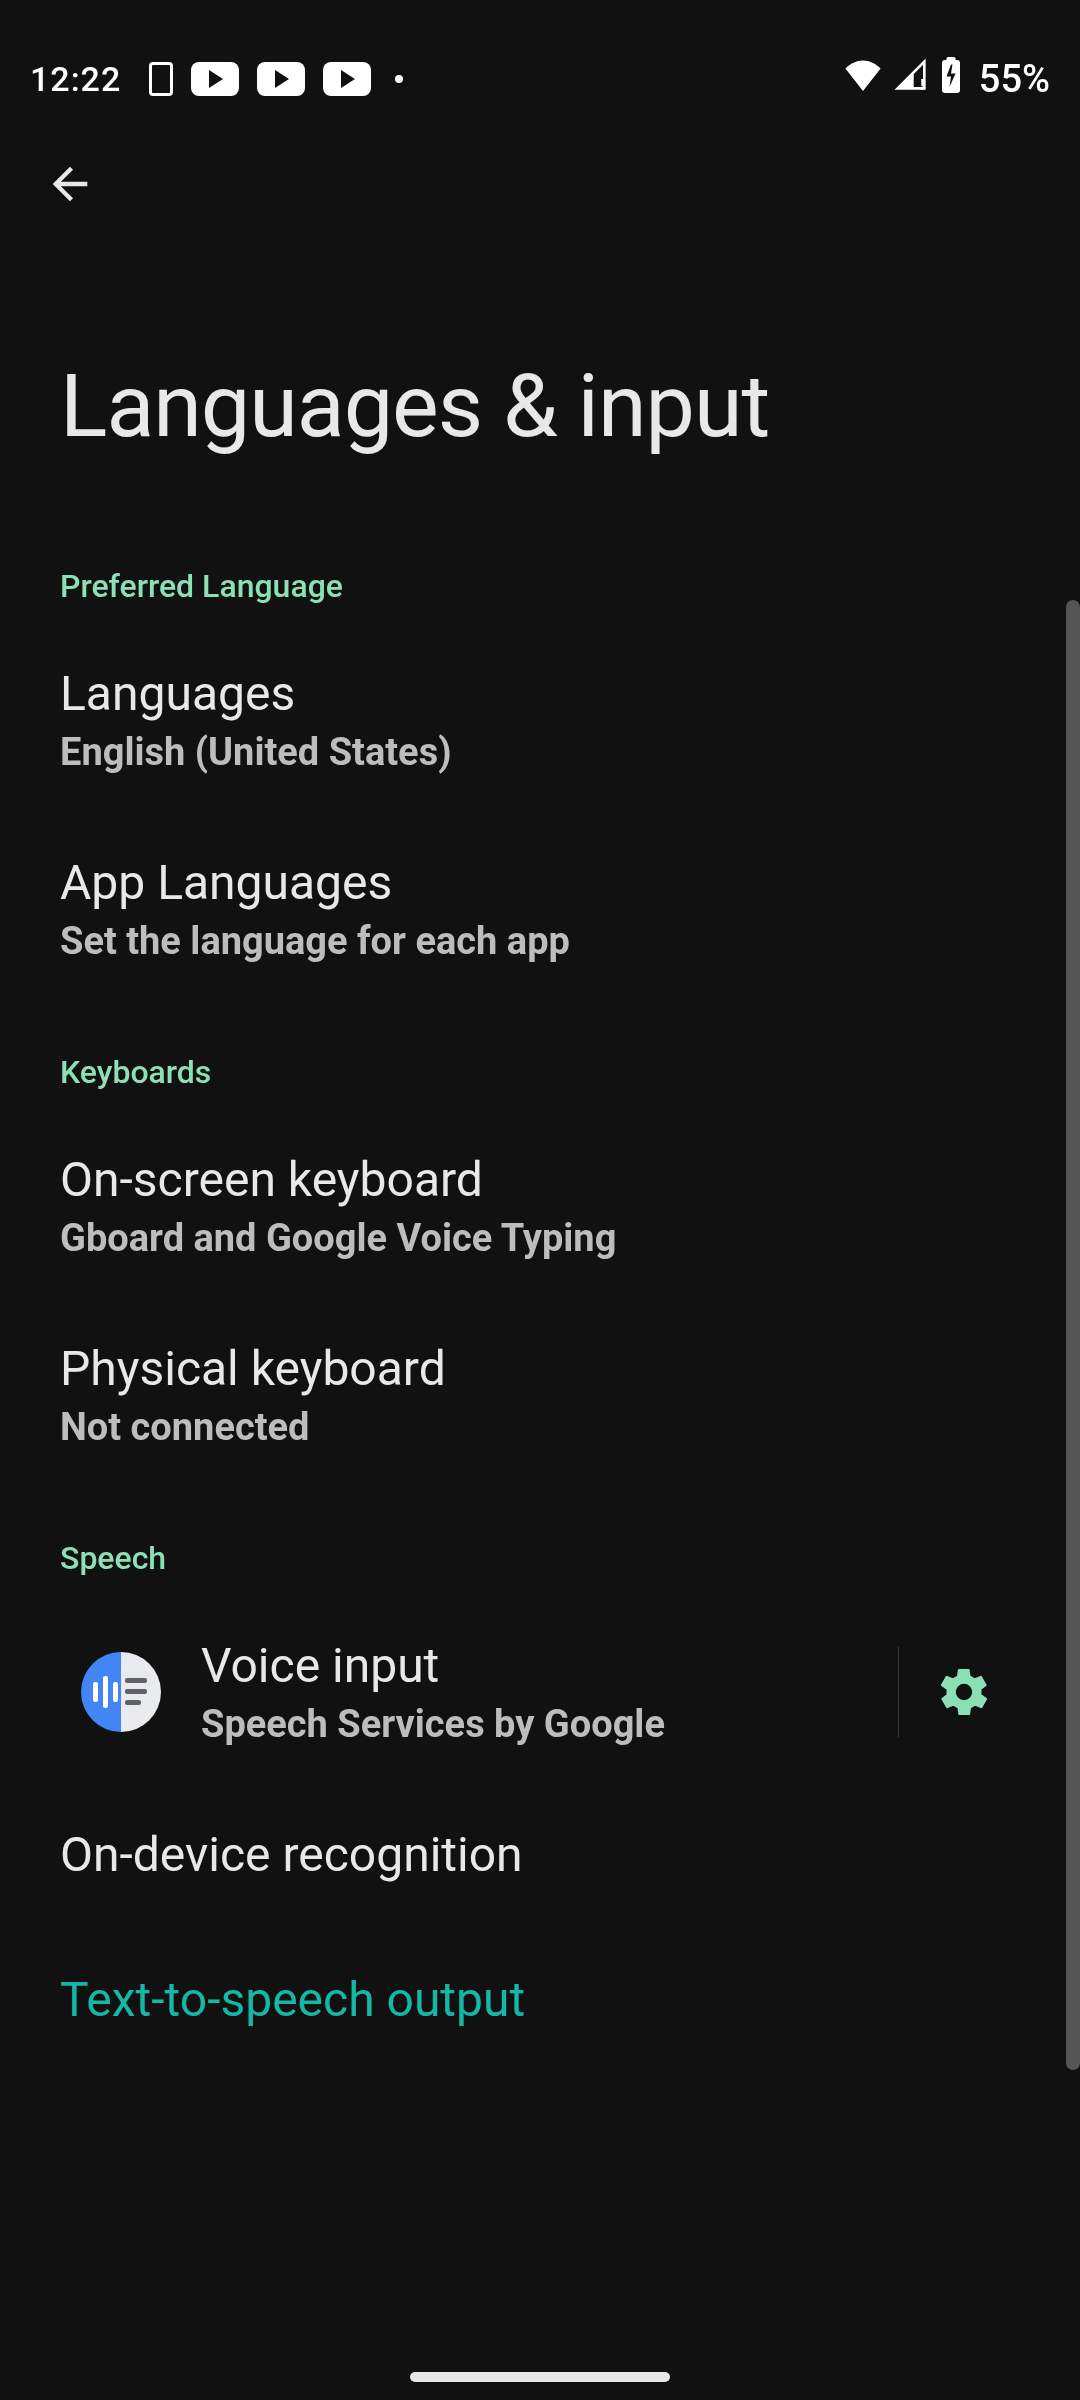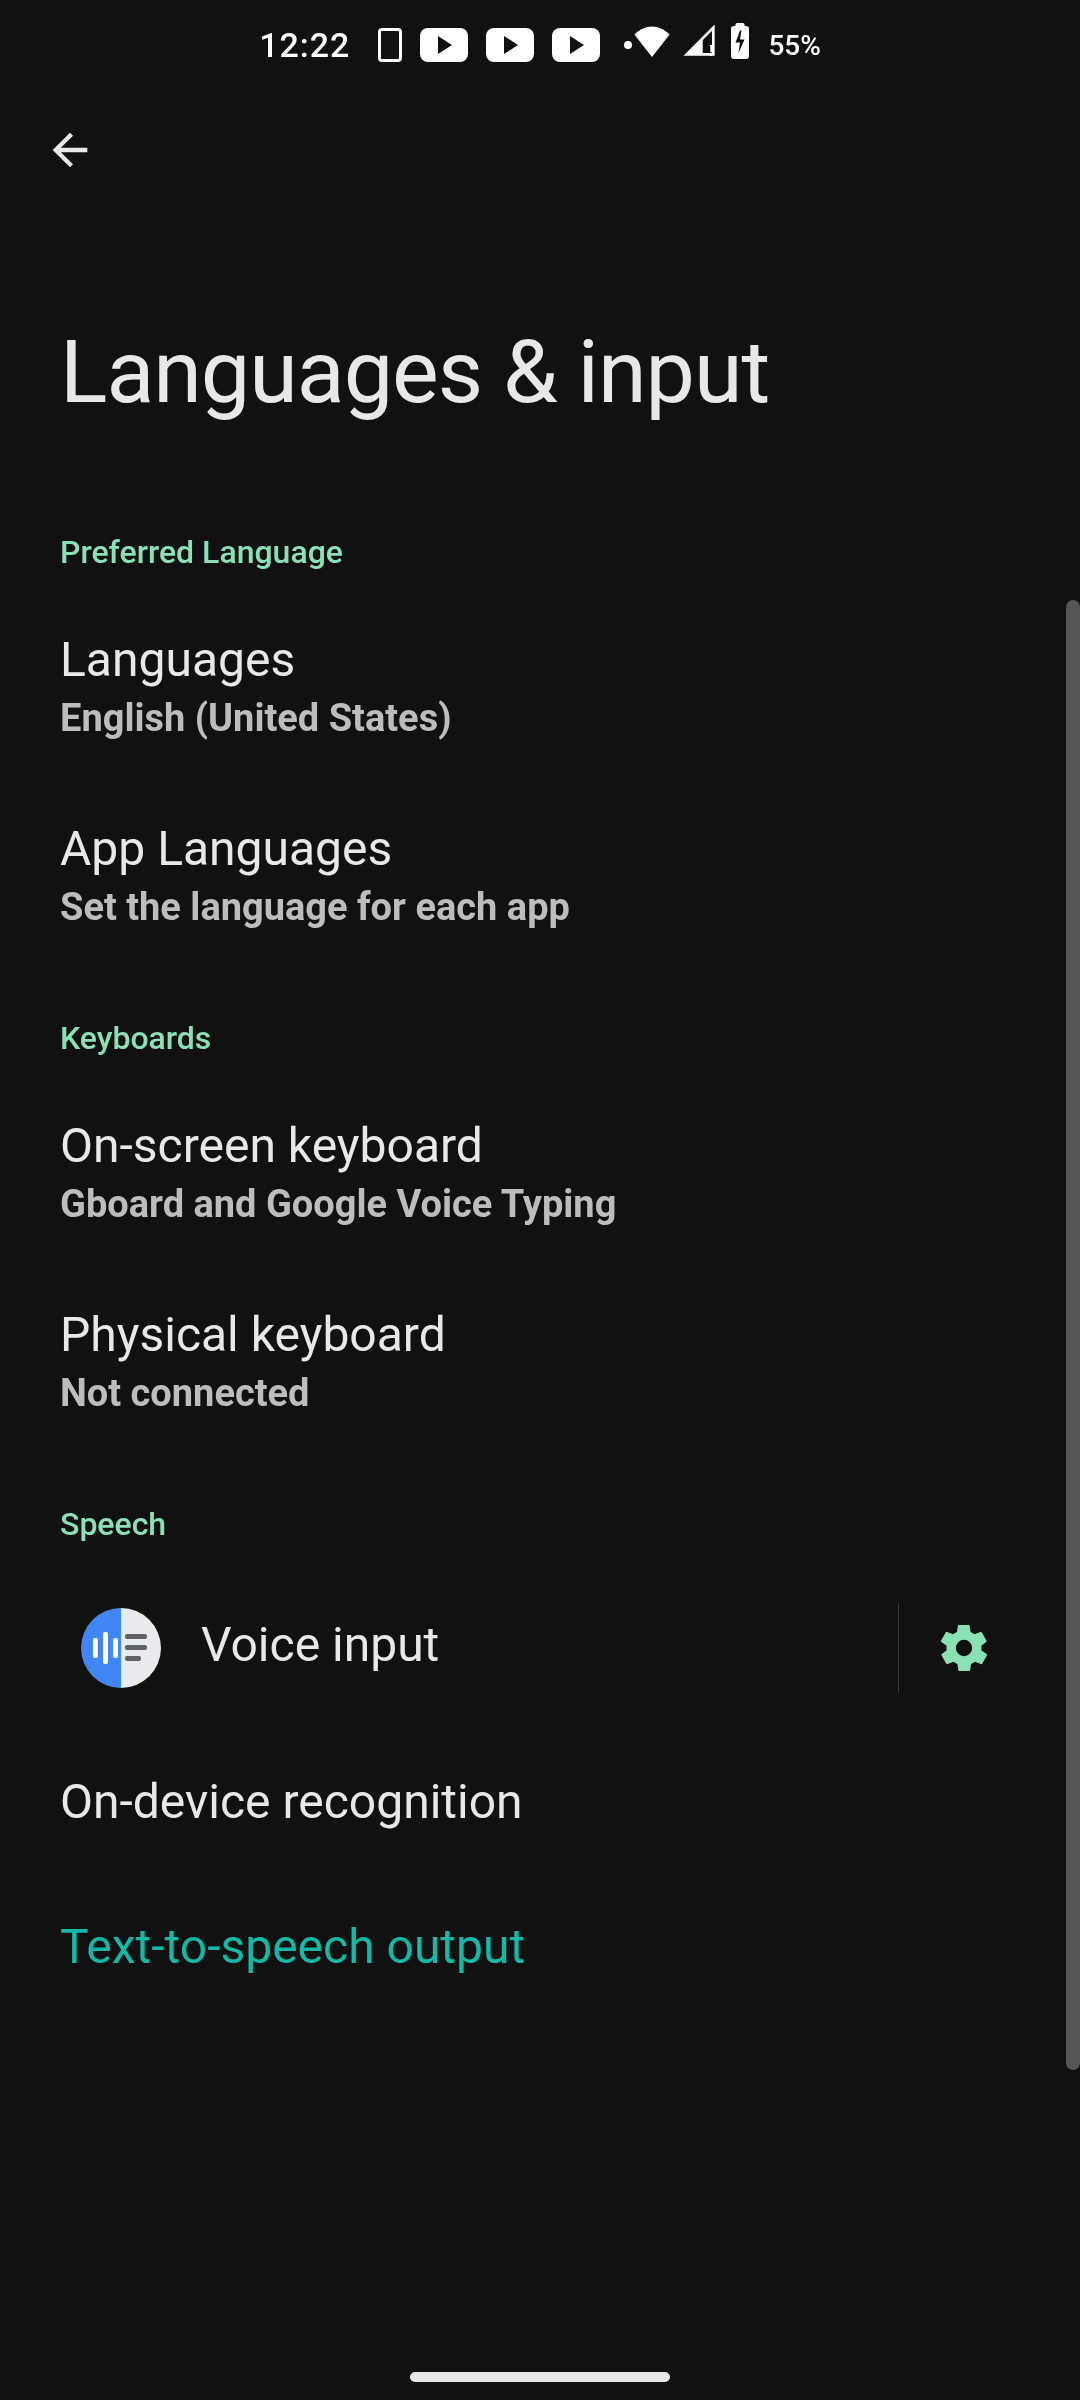--- a/index.html
+++ b/index.html
@@ -13,25 +13,26 @@
     background: #111111;
     color: #e8e8e8;
     font-family: Roboto, 'Segoe UI', Arial, sans-serif;
     overflow: hidden;
     position: relative;
   }
   .status-bar {
     height: 90px;
     display: flex;
     align-items: center;
-    justify-content: center;
-    padding: 0 40px;
+    justify-content: space-between;
+    padding: 0 30px;
     font-size: 34px;
     font-weight: 500;
     color: #ffffff;
+    margin-top: 34px;
   }
   .status-left {
     display: flex;
     align-items: center;
     gap: 18px;
   }
   .status-right {
     display: flex;
     align-items: center;
     gap: 10px;
@@ -63,21 +64,21 @@
     border-radius: 4px;
   }
   .dot-icon {
     width: 8px;
     height: 8px;
     background: #ffffff;
     border-radius: 50%;
     margin-left: 6px;
   }
   .battery-text {
-    font-size: 28px;
+    font-size: 38px;
     margin-left: 6px;
   }
   .app-bar {
     padding: 30px 30px 30px 40px;
   }
   .back-arrow {
     width: 60px;
     height: 60px;
     display: flex;
     align-items: center;
@@ -281,20 +282,21 @@
         <span></span>
       </div>
     <div class="lines">
         <span></span>
         <span></span>
         <span></span>
       </div>
   </div>
   <div class="voice-text">
     <div class="setting-title">Voice input</div>
+    <div class="setting-subtitle">Speech Services by Google</div>
   </div>
   <div class="divider-vert"></div>
   <div class="gear-btn">
     <svg width="56" height="56" viewBox="0 0 24 24">
       <path fill="#8ce0b5" d="M19.4 13c0-.3.1-.7.1-1s0-.7-.1-1l2.1-1.6c.2-.1.2-.4.1-.6l-2-3.5c-.1-.2-.4-.3-.6-.2l-2.5 1c-.5-.4-1.1-.7-1.7-1l-.4-2.6c0-.2-.2-.4-.5-.4h-4c-.2 0-.4.2-.5.4l-.4 2.6c-.6.3-1.2.6-1.7 1l-2.5-1c-.2-.1-.5 0-.6.2l-2 3.5c-.1.2-.1.5.1.6L4.6 11c0 .3-.1.7-.1 1s0 .7.1 1l-2.1 1.6c-.2.1-.2.4-.1.6l2 3.5c.1.2.4.3.6.2l2.5-1c.5.4 1.1.7 1.7 1l.4 2.6c0 .2.2.4.5.4h4c.2 0 .4-.2.5-.4l.4-2.6c.6-.3 1.2-.6 1.7-1l2.5 1c.2.1.5 0 .6-.2l2-3.5c.1-.2.1-.5-.1-.6L19.4 13zM12 15.5A3.5 3.5 0 1 1 12 8.5a3.5 3.5 0 0 1 0 7z"></path>
     </svg>
   </div>
 </div>
 
 <div class="setting-item">

